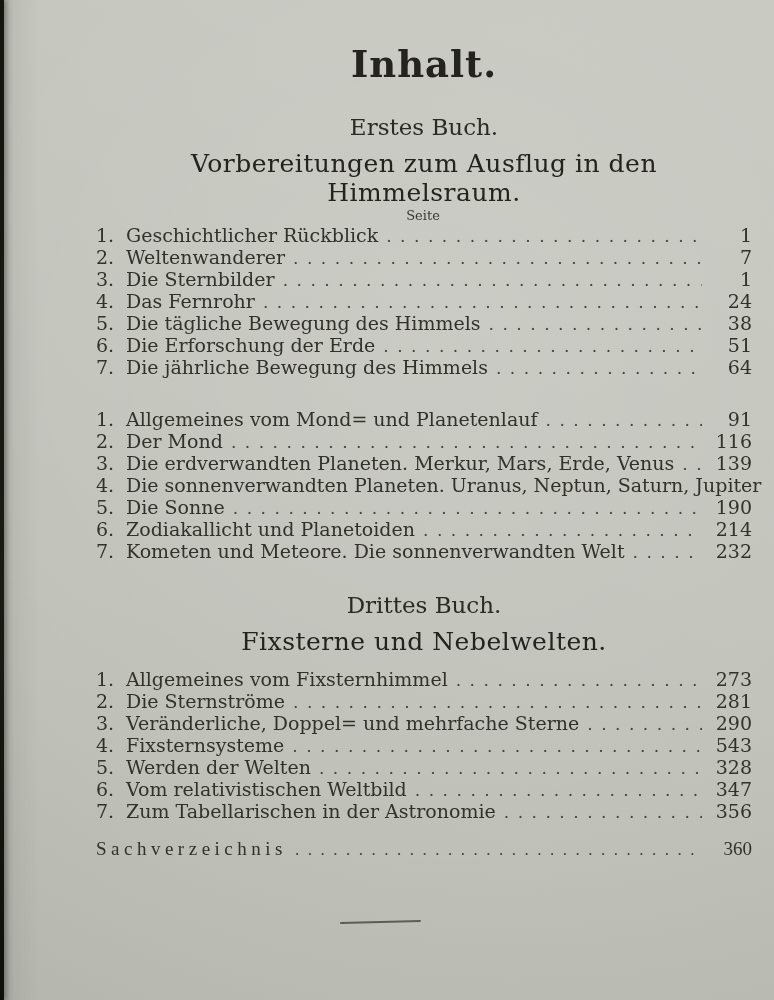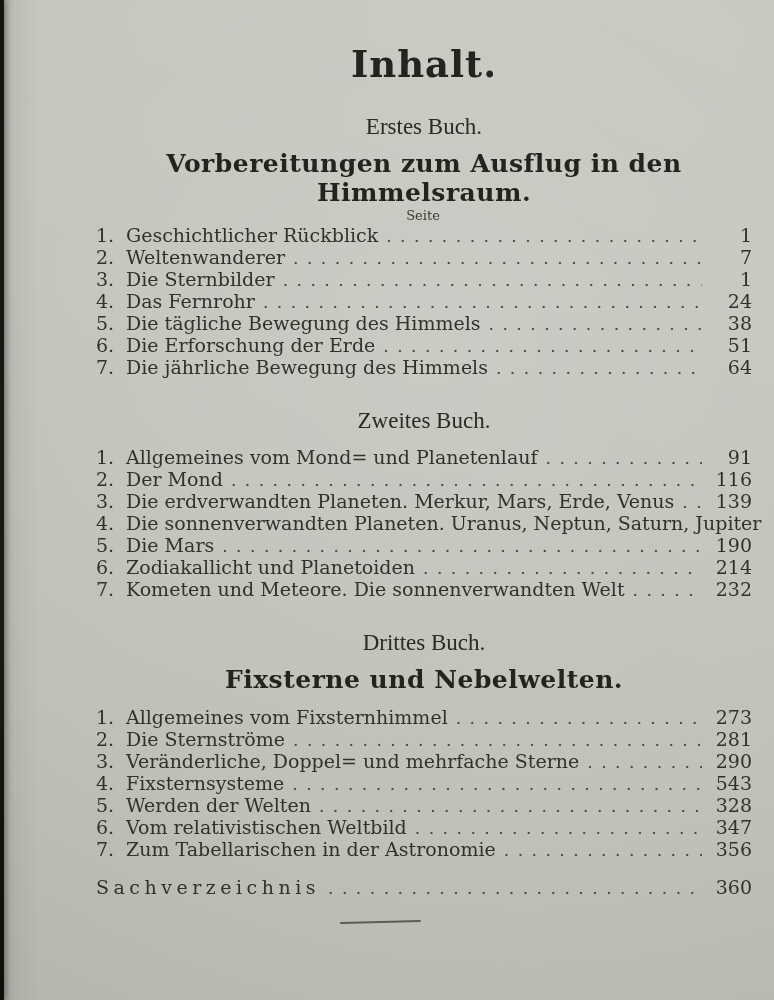--- a/index.html
+++ b/index.html
@@ -31,28 +31,27 @@
     font-weight:bold;
     letter-spacing:1px;
     color:#24231e;
   }
   .book-heading{
     margin:0;
     text-align:center;
     font-size:23px;
     font-weight:500;
     color:#2b2a24;
-    font-family:Liberation Serif, serif;
   }
   .book:first-child .book-heading{margin-top:28px;}
   .book-subtitle{
     margin:9px 0 0 0;
     text-align:center;
     font-size:25px;
-    font-weight:bold;
+    font-weight:normal;
     letter-spacing:0.5px;
     color:#24231e;
   }
   .seite{
     text-align:center;
     font-size:13px;
     margin:1px 2px 0 0;
     color:#3a3932;
   }
   .entries{margin:12px 0 0 0;padding:0;}
@@ -69,21 +68,21 @@
   .dots{
     flex:1 1 auto;
     overflow:hidden;
     letter-spacing:8.5px;
     color:#45443c;
     font-size:17px;
     margin:0 4px 0 4px;
   }
   .pnum{flex:0 0 46px;text-align:right;font-size:19px;}
   .book-2, .book-3{margin-top:30px;}
-  .index-row{margin-top:16px;height:24px;font-size:19px;}
+  .index-row{margin-top:16px;height:24px;font-size:19px;font-family:Liberation Serif, serif;}
   .index-label{letter-spacing:4.5px;}
   .end-rule{
     position:absolute;
     left:340px;top:921px;
     width:81px;height:2px;
     background:#5d5d56;
     transform:rotate(-1.6deg);
     border-radius:1px;
   }
 </style>
@@ -145,21 +144,20 @@
   <div class="entry">
     <span class="num">7.</span>
     <span class="etitle">Die jährliche Bewegung des Himmels</span>
     <span class="dots">......................................................................</span>
     <span class="pnum">64</span>
   </div>
 </div>
   </section>
 
   <section class="book book-2">
-    <h2 class="book-heading">Zweites Buch.</h2>
 
     <div class="entries">
   <div class="entry">
     <span class="num">1.</span>
     <span class="etitle">Allgemeines vom Mond= und Planetenlauf</span>
     <span class="dots">......................................................................</span>
     <span class="pnum">91</span>
   </div>
 
   <div class="entry">
@@ -178,21 +176,21 @@
 
   <div class="entry">
     <span class="num">4.</span>
     <span class="etitle">Die sonnenverwandten Planeten.  Uranus, Neptun, Saturn, Jupiter</span>
     <span class="dots">......................................................................</span>
     <span class="pnum">291</span>
   </div>
 
   <div class="entry">
     <span class="num">5.</span>
-    <span class="etitle">Die Mars</span>
+    <span class="etitle">Die Sonne</span>
     <span class="dots">......................................................................</span>
     <span class="pnum">190</span>
   </div>
 
   <div class="entry">
     <span class="num">6.</span>
     <span class="etitle">Zodiakallicht und Planetoiden</span>
     <span class="dots">......................................................................</span>
     <span class="pnum">214</span>
   </div>

